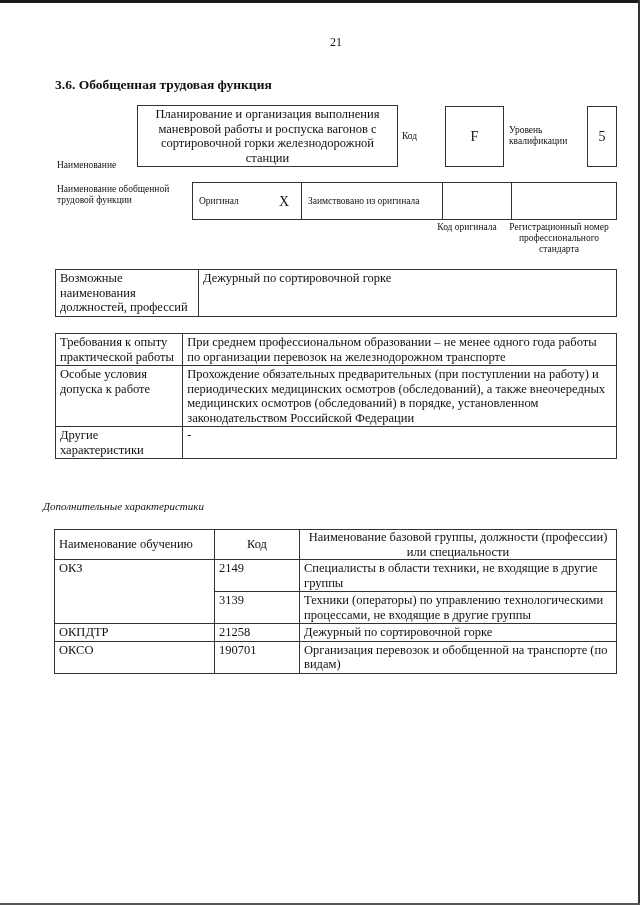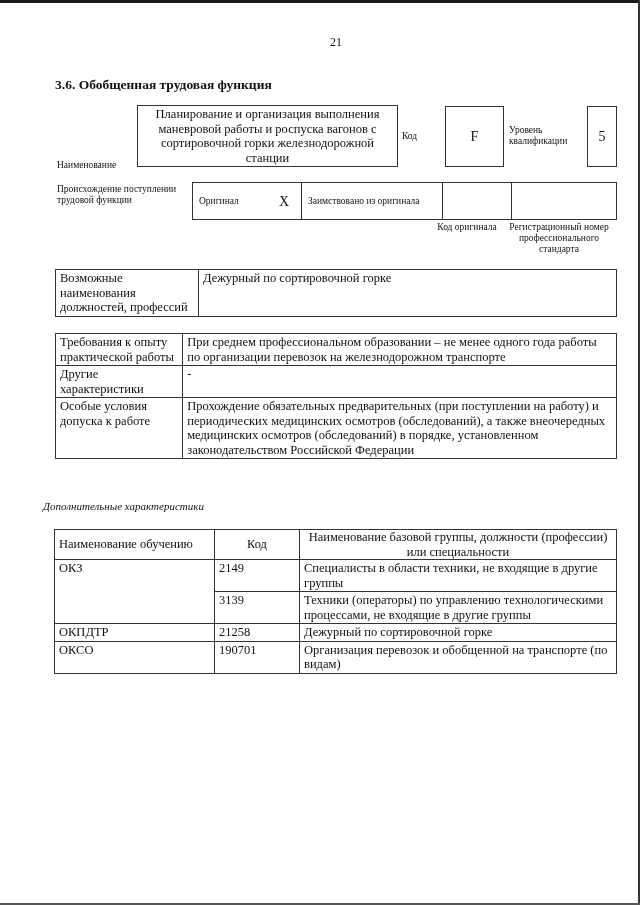--- a/index.html
+++ b/index.html
@@ -40,21 +40,21 @@
 <div class="abs page-num">21</div>
 <div class="abs section-title">3.6. Обобщенная трудовая функция</div>
 
 <div class="abs sm" style="left:57px;top:131px;margin-top:29px;">Наименование</div>
 <div class="box name-box">Планирование и организация выполнения маневровой работы и роспуска вагонов с сортировочной горки железнодорожной станции</div>
 <div class="abs sm" style="left:402px;top:131px;">Код</div>
 <div class="box code-box">F</div>
 <div class="abs sm" style="left:509px;top:125px;width:72px;">Уровень квалификации</div>
 <div class="box level-box">5</div>
 
-<div class="abs sm" style="left:57px;top:184px;width:120px;">Происхождение поступлении трудовой функции</div>
+<div class="abs sm" style="left:57px;top:184px;width:120px;">Наименование обобщенной трудовой функции</div>
 <table class="origin">
   <tbody>
       <tr>
     <td style="width:62px;border-right:none;">Оригинал</td>
     <td class="x" style="width:22px;border-left:none;">X</td>
     <td style="width:128px;">Заимствовано из оригинала</td>
     <td style="width:56px;"></td>
     <td></td>
   </tr>
 </tbody>
@@ -71,26 +71,26 @@
 </tbody>
   </table>
 
 <table class="t2">
   <tbody>
   <tr>
     <td>Требования к опыту практической работы</td>
     <td>При среднем профессиональном образовании – не менее одного года работы по организации перевозок на железнодорожном транспорте</td>
   </tr>
   <tr>
+    <td>Особые условия допуска к работе</td>
+    <td>Прохождение обязательных предварительных (при поступлении на работу) и периодических медицинских осмотров (обследований), а также внеочередных медицинских осмотров (обследований) в порядке, установленном законодательством Российской Федерации</td>
+  </tr>
+  <tr>
     <td>Другие характеристики</td>
     <td>-</td>
-  </tr>
-  <tr>
-    <td>Особые условия допуска к работе</td>
-    <td>Прохождение обязательных предварительных (при поступлении на работу) и периодических медицинских осмотров (обследований), а также внеочередных медицинских осмотров (обследований) в порядке, установленном законодательством Российской Федерации</td>
   </tr>
 </tbody>
   </table>
 
 <div class="abs" style="left:43px;top:500px;font-size:11px;font-style:italic;">Дополнительные характеристики</div>
 
 <table class="t3">
   <tbody>
       <tr style="height:29px;">
     <th style="width:151px;">Наименование обучению</th>

